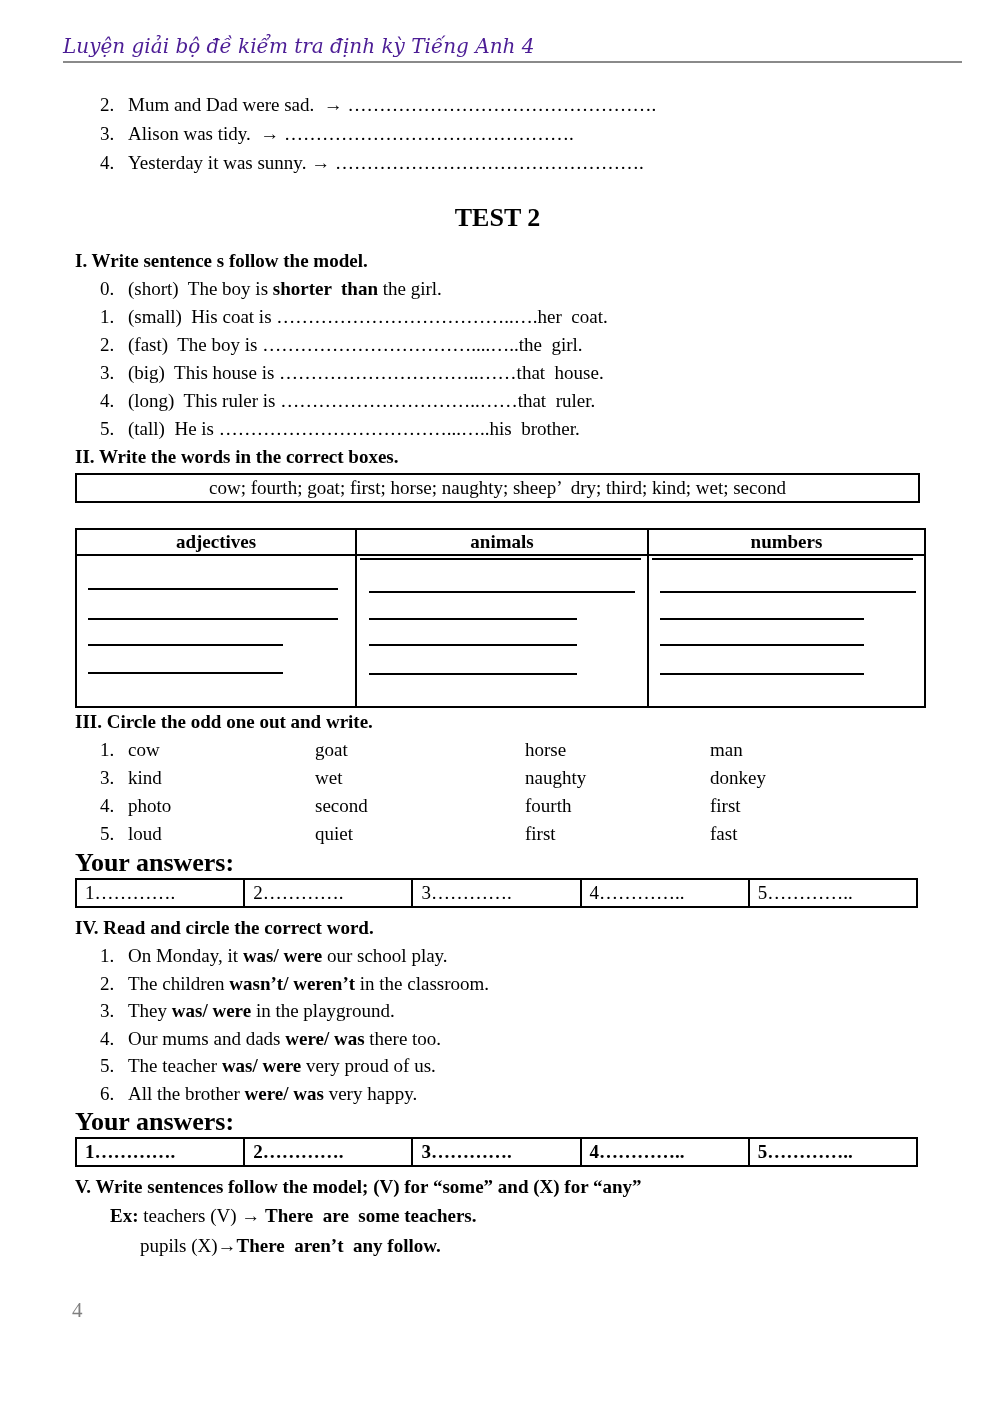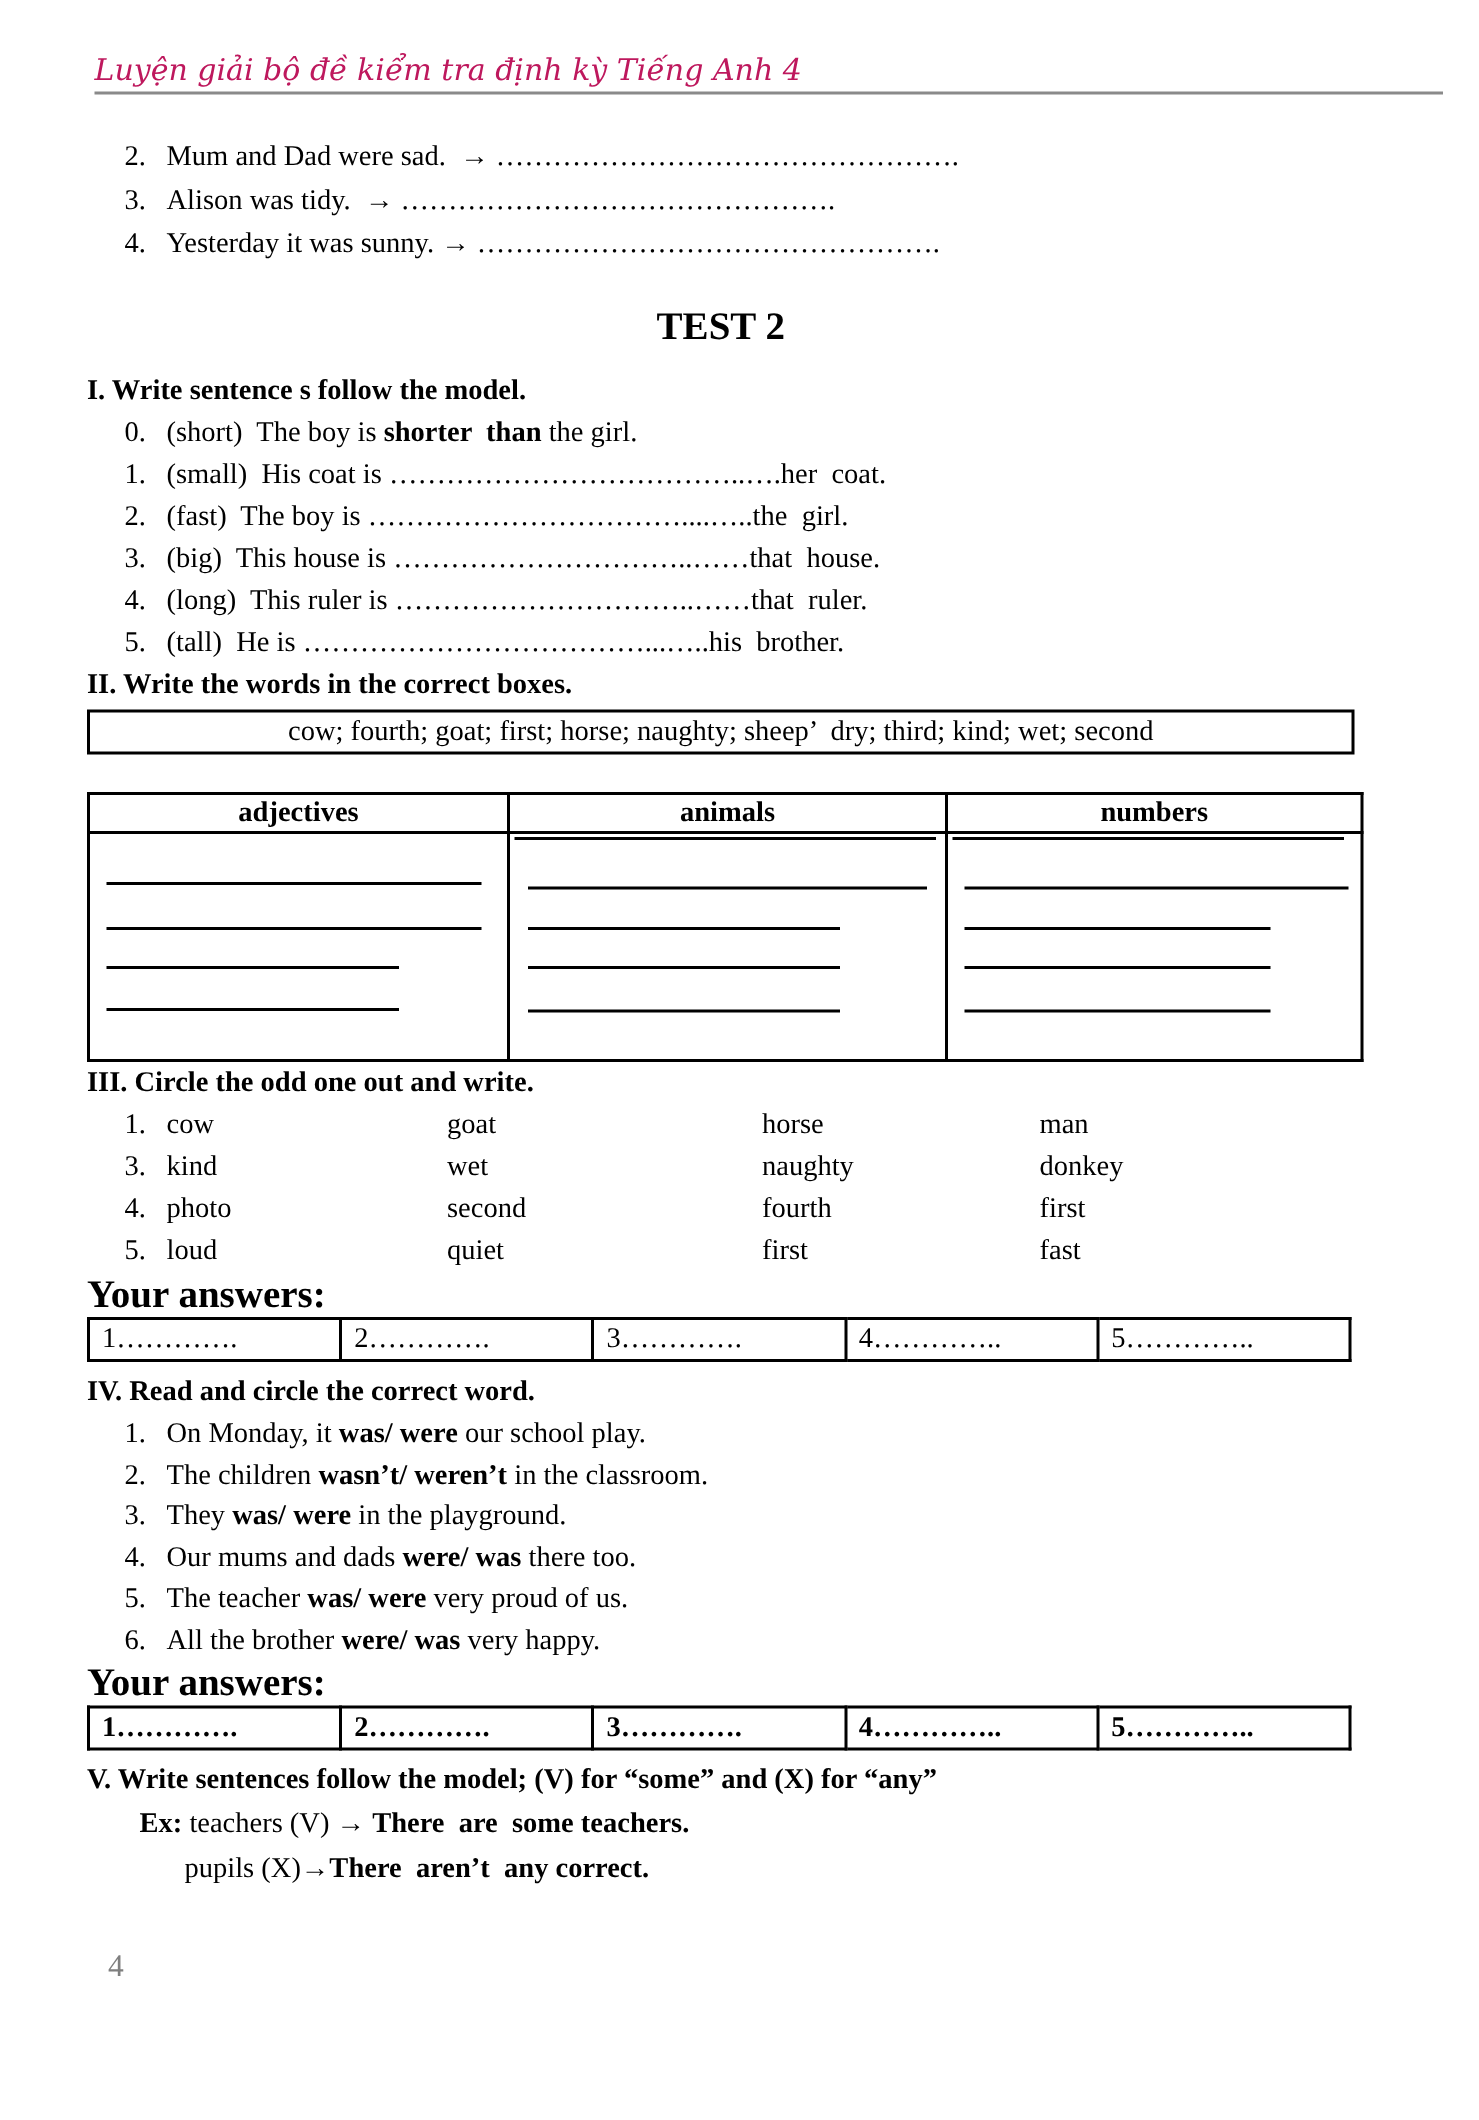--- a/index.html
+++ b/index.html
@@ -3,23 +3,23 @@
 <meta charset="utf-8">
 <style>
   html,body{margin:0;padding:0;background:#ffffff;}
   .page{
     position:relative;width:986px;height:1413px;background:#ffffff;
     font-family:"Liberation Serif", serif;color:#000;overflow:hidden;
   }
   .seg{white-space:pre-wrap;}
   
   .hdr{position:absolute;left:63px;top:34px;width:899px;border-bottom:2px solid #8a8a8a;padding-bottom:3px;}
-  .hdr-text{font-style:italic;color:#be185d;font-size:20px;font-family:"DejaVu Serif", serif;}
+  .hdr-text{font-style:italic;color:#4c1d95;font-size:20px;font-family:"DejaVu Serif", serif;}
   
-  .content{position:absolute;left:58px;top:90px;width:845px;font-size:19px;}
+  .content{position:absolute;left:75px;top:90px;width:845px;font-size:19px;}
   .item{line-height:29px;margin-left:25px;}
   .num{display:inline-block;width:28px;}
   .test-title{text-align:center;font-weight:bold;font-size:26px;margin:28px 0 16px 0;line-height:26px;}
   .s-heading{font-weight:bold;font-size:19px;line-height:28px;}
   .sec1 .item{line-height:28px;}
   b{font-weight:bold;}
   
   .word-box{border:2px solid #000;height:26px;line-height:26px;text-align:center;margin-top:2px;font-size:19px;}
   
   .sort-table{border-collapse:collapse;margin-top:25px;width:843px;table-layout:fixed;}
@@ -146,19 +146,19 @@
           <td>4…………..</td>
           <td>5…………..</td>
         </tr>
       </tbody>
         </table>
     </div>
 
     <div>
       <div class="s-heading">V. Write  sentences follow the model;  (V) for “some” and (X) for “any”</div>
       <div class="sec5-ex"><b class="seg">Ex:</b><span class="seg"> teachers (V) → </span><b class="seg">There  are  some teachers.</b></div>
-      <div class="sec5-ex2"><span class="seg">pupils (X)→</span><b class="seg">There  aren’t  any correct.</b></div>
+      <div class="sec5-ex2"><span class="seg">pupils (X)→</span><b class="seg">There  aren’t  any follow.</b></div>
     </div>
 
   </div>
 
   <div class="page-num">4</div>
 </div>
 
 </body></html>

